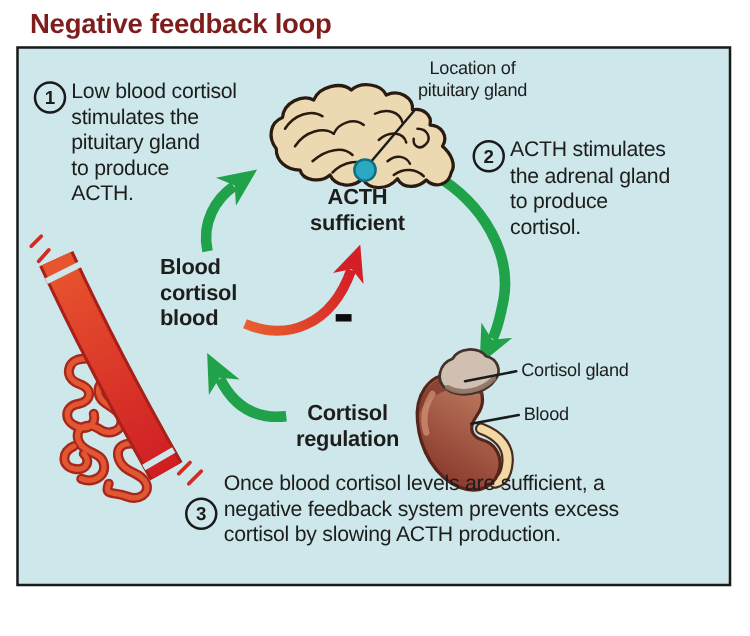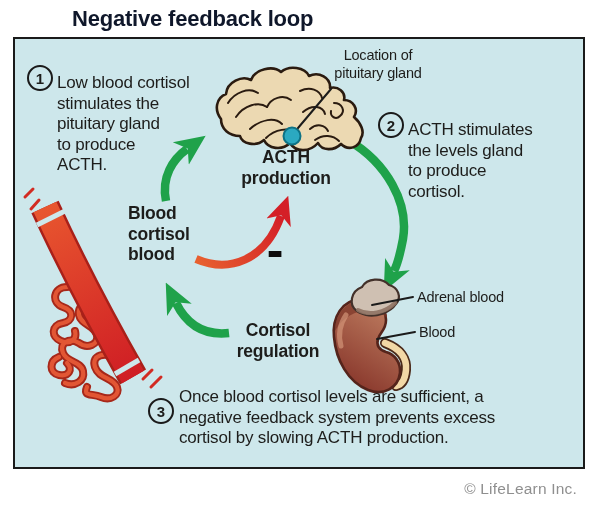--- a/index.html
+++ b/index.html
@@ -1,25 +1,25 @@
 <!DOCTYPE html>
 <html><head>
 <meta charset="utf-8">
 <style>
   html,body{margin:0;padding:0;background:#ffffff;}
   #page{position:relative;width:600px;height:509px;background:#ffffff;overflow:hidden;
         font-family:"Liberation Sans", sans-serif;color:#1d1d1b;}
   .title{position:absolute;left:24px;top:6px;font-size:22px;font-weight:bold;
-         letter-spacing:-0.2px;color:#0f172a;margin-left:48px;}
+         letter-spacing:-0.2px;color:#7f1d1d;}
   #panel{position:absolute;left:13px;top:37px;width:568px;height:428px;
          border:2.5px solid #1a1a1a;background:#cde7eb;}
   #diagram-svg{position:absolute;left:0;top:0;width:568px;height:428px;}
   .abs{position:absolute;}
   .pre{white-space:pre-line;}
-  .step-text{font-size:17px;line-height:20.5px;letter-spacing:-0.2px;margin-top:10px;}
+  .step-text{font-size:17px;line-height:20.5px;letter-spacing:-0.2px;}
   .badge{width:22px;height:22px;border:2.4px solid #1a1a1a;border-radius:50%;
          display:flex;align-items:center;justify-content:center;
          font-size:15px;font-weight:bold;line-height:1;}
   .node-label{font-size:17.5px;font-weight:bold;line-height:20.5px;letter-spacing:-0.2px;}
   .callout{font-size:14.5px;line-height:17.5px;letter-spacing:-0.2px;}
   .minus{font-size:50px;font-weight:bold;line-height:56px;width:24px;text-align:center;color:#0c0c0c;}
   .copyright{font-size:15.5px;color:#8f8f8f;letter-spacing:0.2px;}
   .ctr{text-align:center;}
 </style>
 </head>
@@ -122,38 +122,37 @@
 
     <div class="abs badge" style="left:12px;top:26px;">1</div>
     <div class="abs step-text pre" style="left:42px;top:24px;width:170px;">Low blood cortisol
 stimulates the
 pituitary gland
 to produce
 ACTH.</div>
 
     <div class="abs badge" style="left:363px;top:73px;">2</div>
     <div class="abs step-text pre" style="left:393px;top:71px;width:175px;">ACTH stimulates
-the levels gland
+the adrenal gland
 to produce
 cortisol.</div>
 
     <div class="abs badge" style="left:133px;top:359px;">3</div>
     <div class="abs step-text pre" style="left:164px;top:338px;width:330px;">Once blood cortisol levels are sufficient, a
 negative feedback system prevents excess
 cortisol by slowing ACTH production.</div>
 
     <div class="abs node-label pre ctr" style="left:208px;top:108px;width:126px;">ACTH
-production</div>
+sufficient</div>
     <div class="abs node-label pre" style="left:113px;top:164px;width:100px;">Blood
 cortisol
 blood</div>
     <div class="abs node-label pre ctr" style="left:200px;top:281px;width:126px;">Cortisol
 regulation</div>
     <div class="abs minus" style="left:248px;top:183px;">-</div>
 
     <div class="abs callout pre ctr" style="left:300px;top:8px;width:126px;">Location of
 pituitary gland</div>
-    <div class="abs callout" style="left:402px;top:250px;">Adrenal blood</div>
+    <div class="abs callout" style="left:402px;top:250px;">Cortisol gland</div>
     <div class="abs callout" style="left:404px;top:285px;">Blood</div>
   </div>
 
-  <div class="abs copyright" style="right:23px;top:480px;position:absolute;">© LifeLearn Inc.</div>
 </div>
 
 </body></html>

